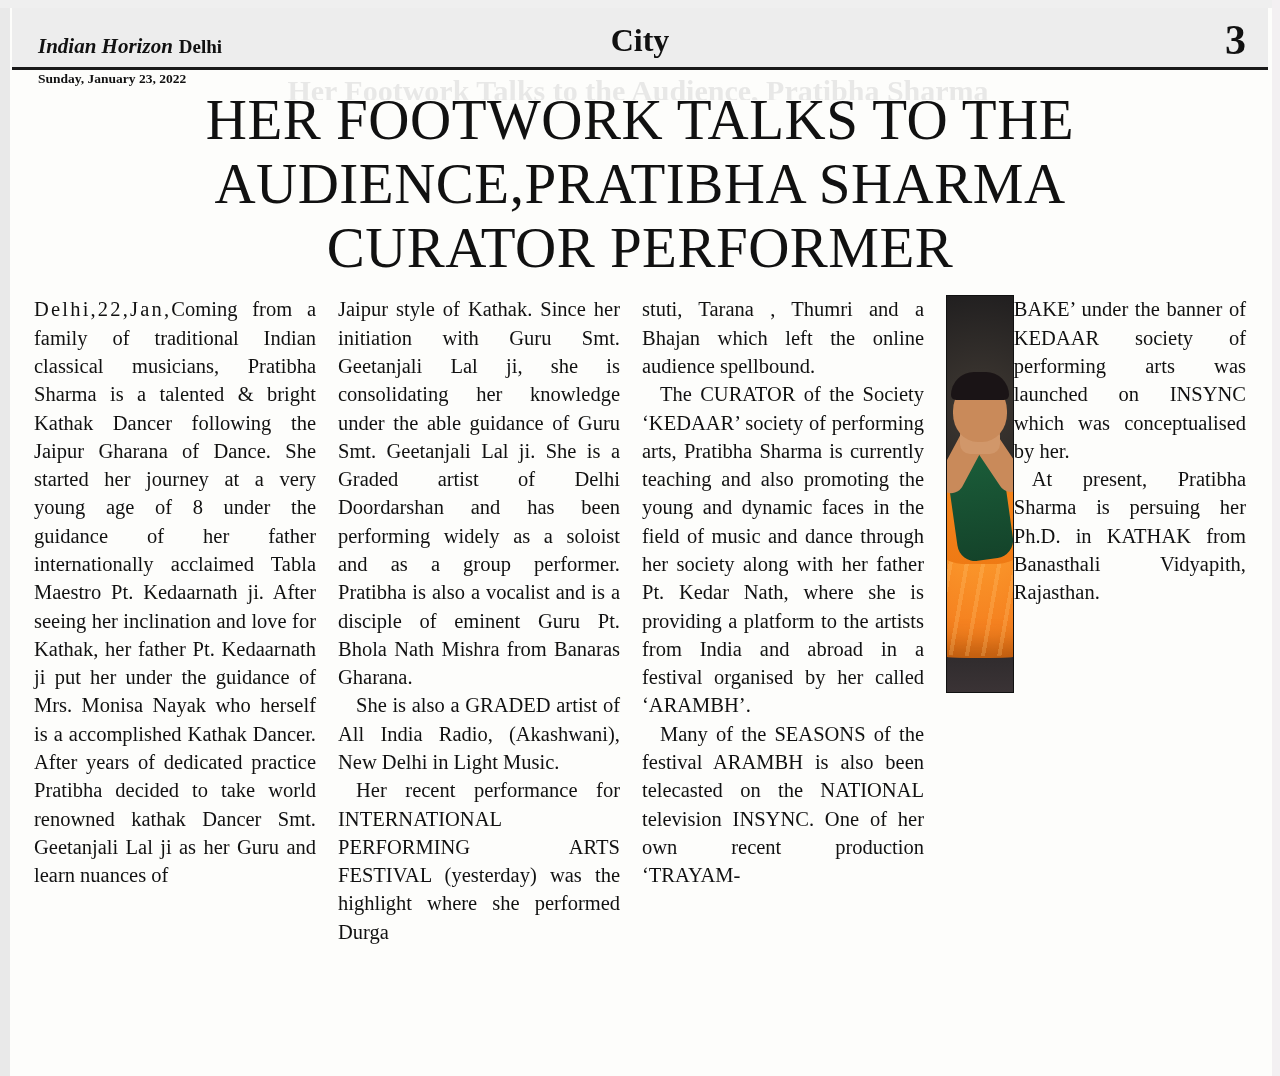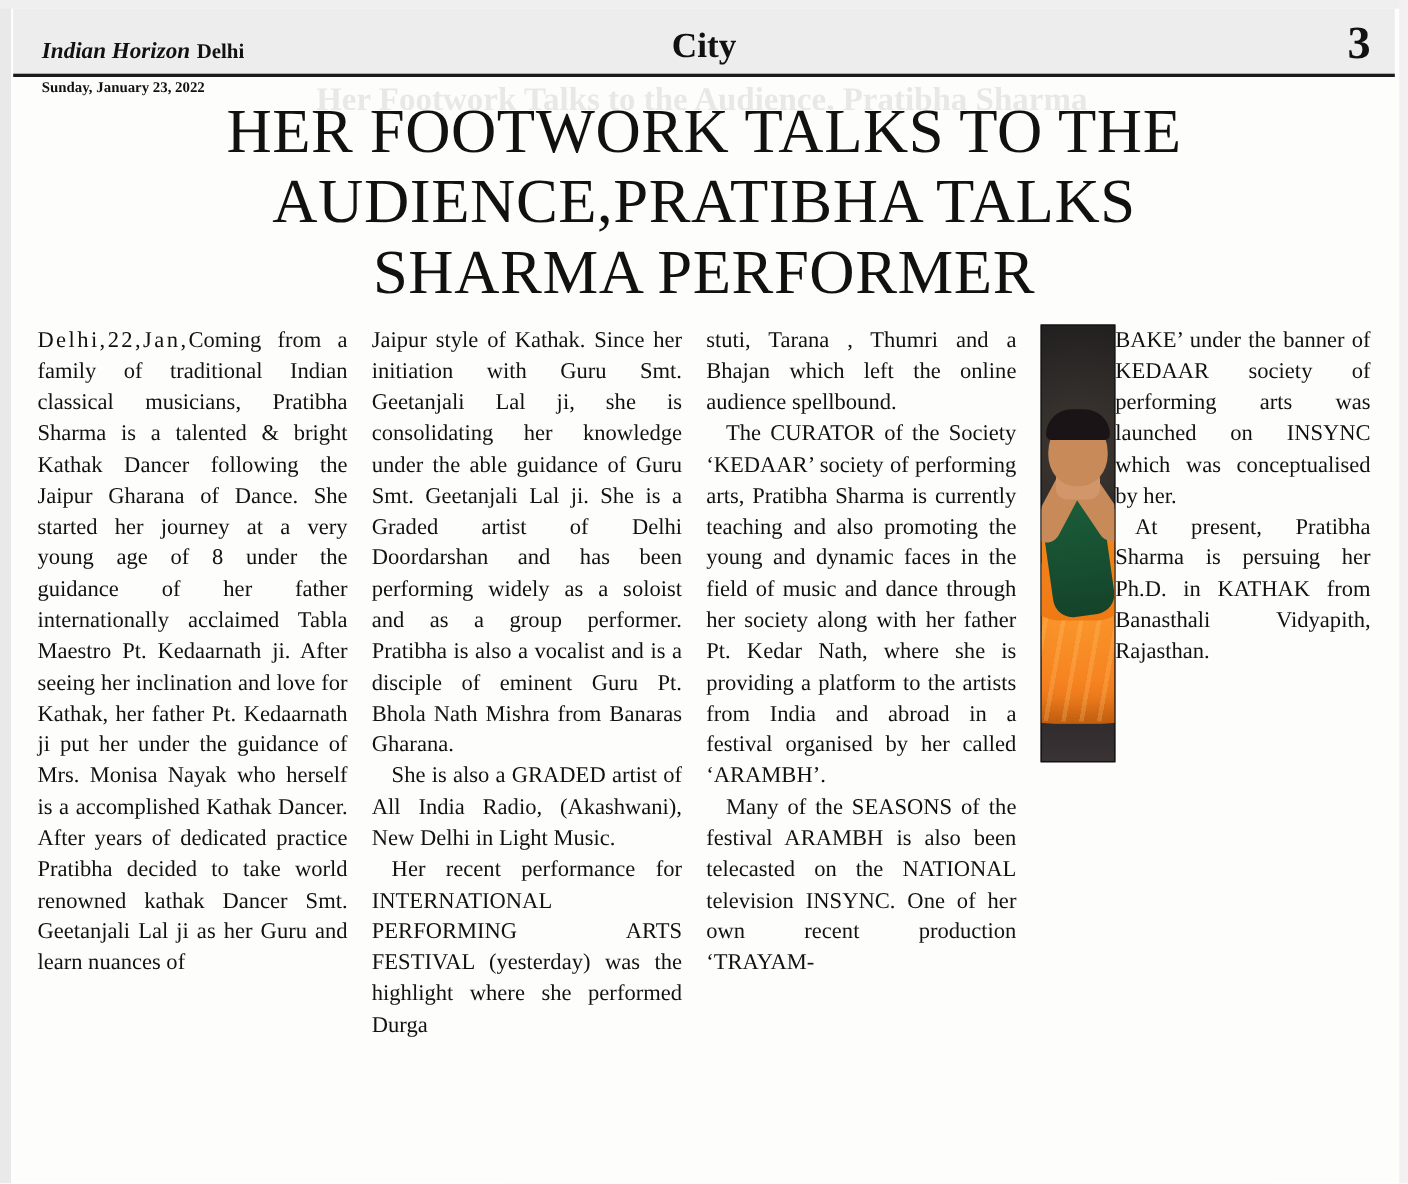--- a/index.html
+++ b/index.html
@@ -313,22 +313,22 @@
         <div class="paper-date">Sunday, January 23, 2022</div>
       </div>
       <div class="section-title">City</div>
       <div class="page-number">3</div>
     </div>
 
     <div class="ghost-line">Her Footwork Talks to the Audience, Pratibha Sharma</div>
 
     <div class="headline">
       <div>HER FOOTWORK TALKS TO THE</div>
-      <div>AUDIENCE,PRATIBHA TALKS</div>
-      <div>SHARMA PERFORMER</div>
+      <div>AUDIENCE,PRATIBHA SHARMA</div>
+      <div>CURATOR PERFORMER</div>
     </div>
 
     <div class="body-area">
 
       <div class="col">
         <p><span class="lead-in">Delhi,22,Jan,</span><span>Coming from a family of traditional Indian classical musicians, Pratibha Sharma is a talented &amp; bright Kathak Dancer following the Jaipur Gharana of Dance. She started her journey at a very young age of 8 under the guidance of her father internationally acclaimed Tabla Maestro Pt. Kedaarnath ji. After seeing her inclination and love for Kathak, her father Pt. Kedaarnath ji put her under the guidance of Mrs. Monisa Nayak who herself is a accomplished Kathak Dancer. After years of dedicated practice Pratibha decided to take world renowned kathak Dancer Smt. Geetanjali Lal ji as her Guru and learn nuances of</span></p>
       </div>
 
       <div class="col">
         <p>Jaipur style of Kathak. Since her initiation with Guru Smt. Geetanjali Lal ji, she is consolidating her knowledge under the able guidance of Guru Smt. Geetanjali Lal ji.  She is a Graded artist of Delhi Doordarshan and has been performing widely as a soloist and as a group performer.  Pratibha is also a vocalist and is a disciple of eminent Guru Pt. Bhola Nath Mishra from Banaras Gharana.</p>

